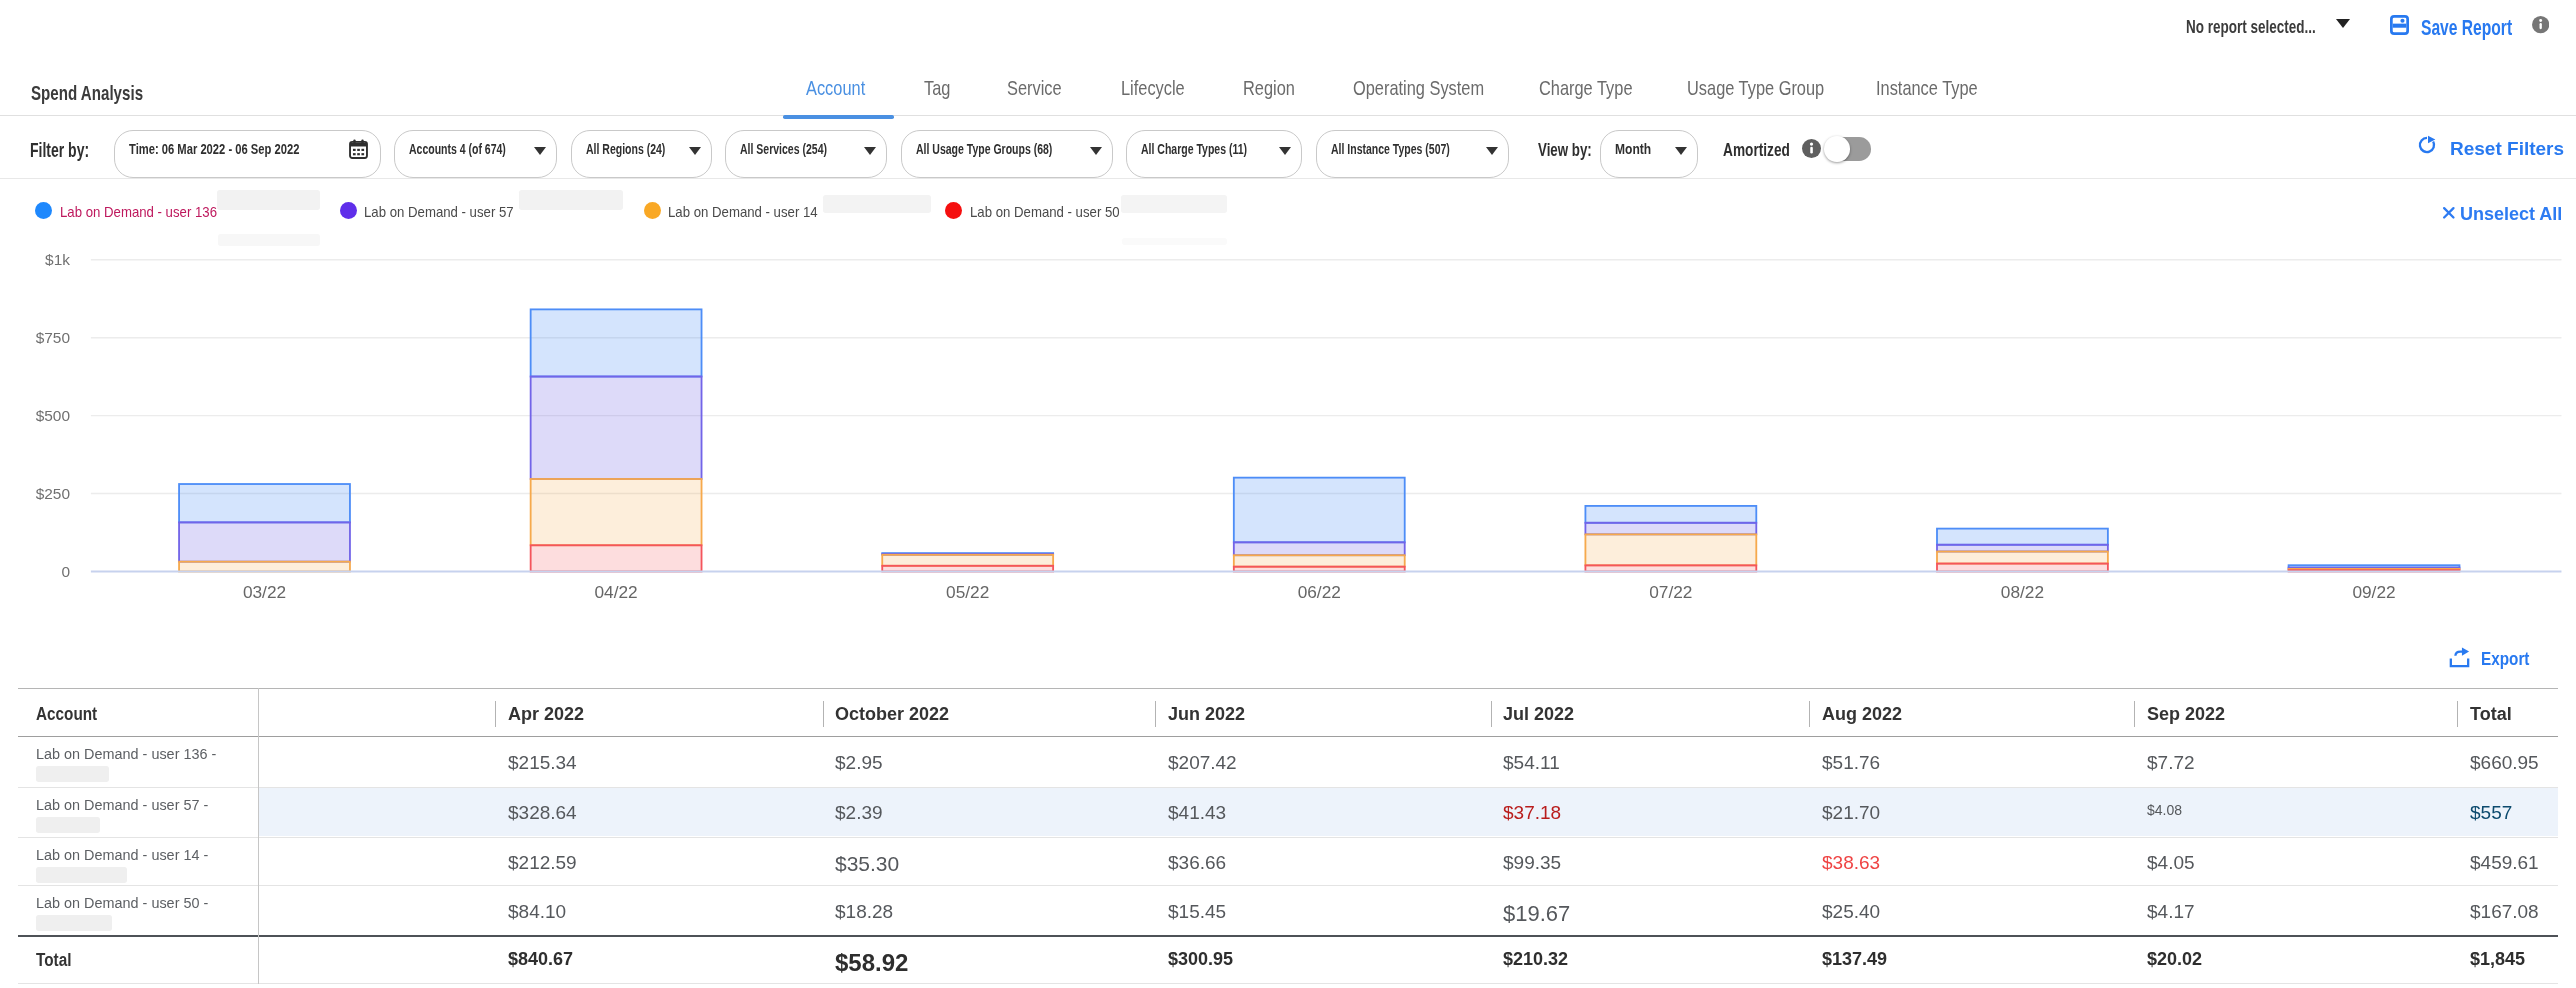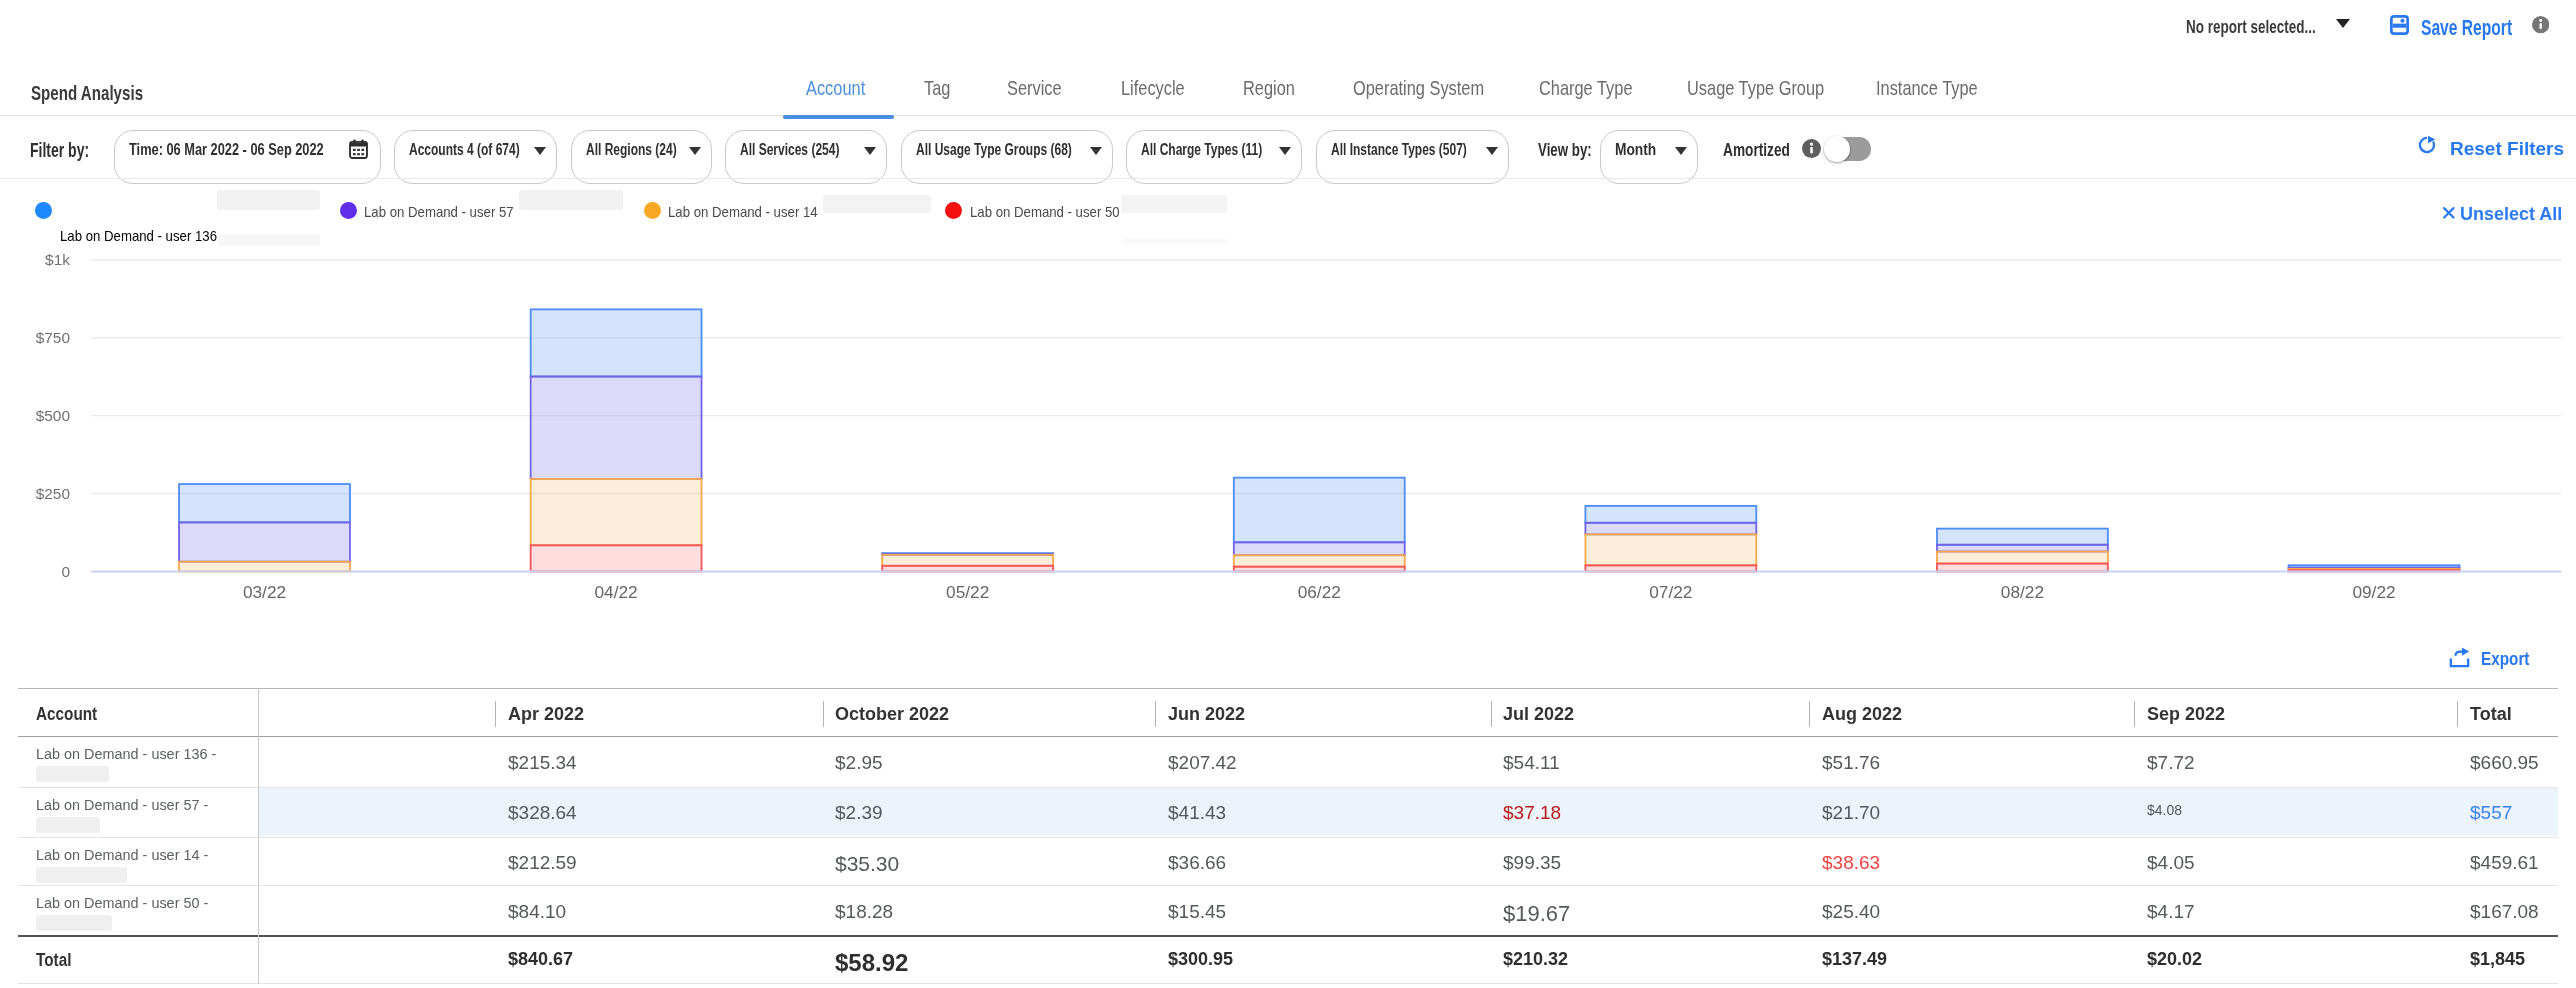--- a/index.html
+++ b/index.html
@@ -1,21 +1,21 @@
 <!DOCTYPE html>
 <html style="font-size:14.5px"><head>
 <meta charset="utf-8">
 <style>
 * { margin:0; padding:0; box-sizing:border-box; }
 html,body { width:2576px; height:989px; background:#fff; font-family:"Liberation Sans", sans-serif; overflow:hidden; }
 #page { position:relative; width:2576px; height:989px; background:#fff; }
 .abs { position:absolute; white-space:nowrap; }
 .sx { display:inline-block; transform-origin:left center; }
 .blur { position:absolute; background:#f2f2f2; border-radius:2.7px; }
-.pill { position:absolute; height:54px; top:130px; border:0.9px solid #c9c9c9; border-radius:19px; background:#fff; font-weight:700; font-size:16px; color:#2f2f2f; white-space:nowrap; }
+.pill { position:absolute; height:48px; top:130px; border:0.9px solid #c9c9c9; border-radius:19px; background:#fff; font-weight:700; font-size:14px; color:#2f2f2f; white-space:nowrap; }
 .pill .txt { position:absolute; left:13.6px; top:10px; transform-origin:left center; display:inline-block; }
 .pcar { position:absolute; right:10px; top:16px; width:0; height:0; border-left:6.8px solid transparent; border-right:6.8px solid transparent; border-top:8.2px solid #333; }
 .hline { position:absolute; left:0; width:2576px; background:#e2e2e2; height:0.9px; }
 </style>
 </head>
 <body>
 <div id="page">
 
   <div class="abs" style="left:2186px; top:15.5px; font-size:19px; font-weight:700; color:#3b3b3b;"><span class="sx" style="transform:scaleX(0.71);">No report selected...</span></div>
   <div class="abs" style="left:2336px; top:19px; width:0; height:0; border-left:7.3px solid transparent; border-right:7.3px solid transparent; border-top:9px solid #222;"></div>
@@ -99,21 +99,21 @@
   </svg>
   <div class="abs" style="left:1827px; top:137px; width:44px; height:23.6px; background:#9b9b9b; border-radius:11.8px;"></div>
   <div class="abs" style="left:1824px; top:136px; width:25.5px; height:25.5px; background:#fff; border-radius:50%; box-shadow:0 0.9px 2.7px rgba(0,0,0,0.4);"></div>
   <svg class="abs" style="left:2417px; top:135px;" width="20" height="20" viewBox="0 0 24 24">
     <path d="M12 3.5 a8.5 8.5 0 1 0 7.4 4.3" fill="none" stroke="#2879f0" stroke-width="2.8"></path>
     <path d="M13.2 0.8 L22 5.3 L13.2 10 z" fill="#2879f0"></path>
   </svg>
   <div class="abs" style="left:2450px; top:138px; font-size:19px; font-weight:700; color:#2879f0;">Reset Filters</div>
   <div class="hline" style="top:178px; background:#e8e8e8;"></div>
   <div class="abs" style="left:35px; top:202px; width:17.3px; height:17.3px; border-radius:50%; background:#1e88fd;"></div>
-  <div class="abs" style="left:60px; top:204px; font-size:14.5px; color:#000000;margin-top:24px;"><span class="sx" style="transform:scaleX(0.91);">Lab on Demand - user 136</span></div>
+  <div class="abs" style="left:60px; top:204px; font-size:14.5px; color:#be185d;"><span class="sx" style="transform:scaleX(0.91);">Lab on Demand - user 136</span></div>
   <div class="blur" style="left:217px; top:190px; width:103px; height:20px; background:#f2f2f2;"></div>
   <div class="blur" style="left:218px; top:234px; width:102px; height:11.8px; background:#f7f7f7;"></div>
   <div class="abs" style="left:340px; top:202px; width:17.3px; height:17.3px; border-radius:50%; background:#5f2eea;"></div>
   <div class="abs" style="left:364px; top:204px; font-size:14.5px; color:#4a4a4a;"><span class="sx" style="transform:scaleX(0.91);">Lab on Demand - user 57</span></div>
   <div class="blur" style="left:519px; top:190px; width:104px; height:20px; background:#f2f2f2;"></div>
   <div class="abs" style="left:644px; top:202px; width:17.3px; height:17.3px; border-radius:50%; background:#f9a825;"></div>
   <div class="abs" style="left:668px; top:204px; font-size:14.5px; color:#4a4a4a;"><span class="sx" style="transform:scaleX(0.91);">Lab on Demand - user 14</span></div>
   <div class="blur" style="left:823px; top:195px; width:108px; height:18px; background:#f3f3f3;"></div>
   <div class="abs" style="left:945px; top:202px; width:17.3px; height:17.3px; border-radius:50%; background:#f50f0f;"></div>
   <div class="abs" style="left:970px; top:204px; font-size:14.5px; color:#4a4a4a;"><span class="sx" style="transform:scaleX(0.91);">Lab on Demand - user 50</span></div>
@@ -211,21 +211,21 @@
   <div class="abs" style="left:2147px; top:752px; font-size:19px; color:#55585c;">$7.72</div>
   <div class="abs" style="left:2470px; top:752px; font-size:19px; color:#55585c;">$660.95</div>
   <div class="abs" style="left:36px; top:796px; font-size:15.5px; color:#5c5f63;"><span class="sx" style="transform:scaleX(0.93);">Lab on Demand - user 57 -</span></div>
   <div class="blur" style="left:36px; top:817px; width:64px; height:15.5px; background:#efefef;"></div>
   <div class="abs" style="left:508px; top:802px; font-size:19px; color:#55585c;">$328.64</div>
   <div class="abs" style="left:835px; top:802px; font-size:19px; color:#55585c;">$2.39</div>
   <div class="abs" style="left:1168px; top:802px; font-size:19px; color:#55585c;">$41.43</div>
   <div class="abs" style="left:1503px; top:802px; font-size:19px; color:#b91c1c;">$37.18</div>
   <div class="abs" style="left:1822px; top:802px; font-size:19px; color:#55585c;">$21.70</div>
   <div class="abs" style="left:2147px; top:802px; font-size:14px; color:#55585c;">$4.08</div>
-  <div class="abs" style="left:2470px; top:802px; font-size:19px; color:#3b82f6;">$557</div>
+  <div class="abs" style="left:2470px; top:802px; font-size:19px; color:#0c4a6e;">$557</div>
   <div class="abs" style="left:36px; top:846px; font-size:15.5px; color:#5c5f63;"><span class="sx" style="transform:scaleX(0.93);">Lab on Demand - user 14 -</span></div>
   <div class="blur" style="left:36px; top:867px; width:91px; height:15.5px; background:#efefef;"></div>
   <div class="abs" style="left:508px; top:852px; font-size:19px; color:#55585c;">$212.59</div>
   <div class="abs" style="left:835px; top:852px; font-size:21px; color:#55585c;">$35.30</div>
   <div class="abs" style="left:1168px; top:852px; font-size:19px; color:#55585c;">$36.66</div>
   <div class="abs" style="left:1503px; top:852px; font-size:19px; color:#55585c;">$99.35</div>
   <div class="abs" style="left:1822px; top:852px; font-size:19px; color:#ef4444;">$38.63</div>
   <div class="abs" style="left:2147px; top:852px; font-size:19px; color:#55585c;">$4.05</div>
   <div class="abs" style="left:2470px; top:852px; font-size:19px; color:#55585c;">$459.61</div>
   <div class="abs" style="left:36px; top:894px; font-size:15.5px; color:#5c5f63;"><span class="sx" style="transform:scaleX(0.93);">Lab on Demand - user 50 -</span></div>

